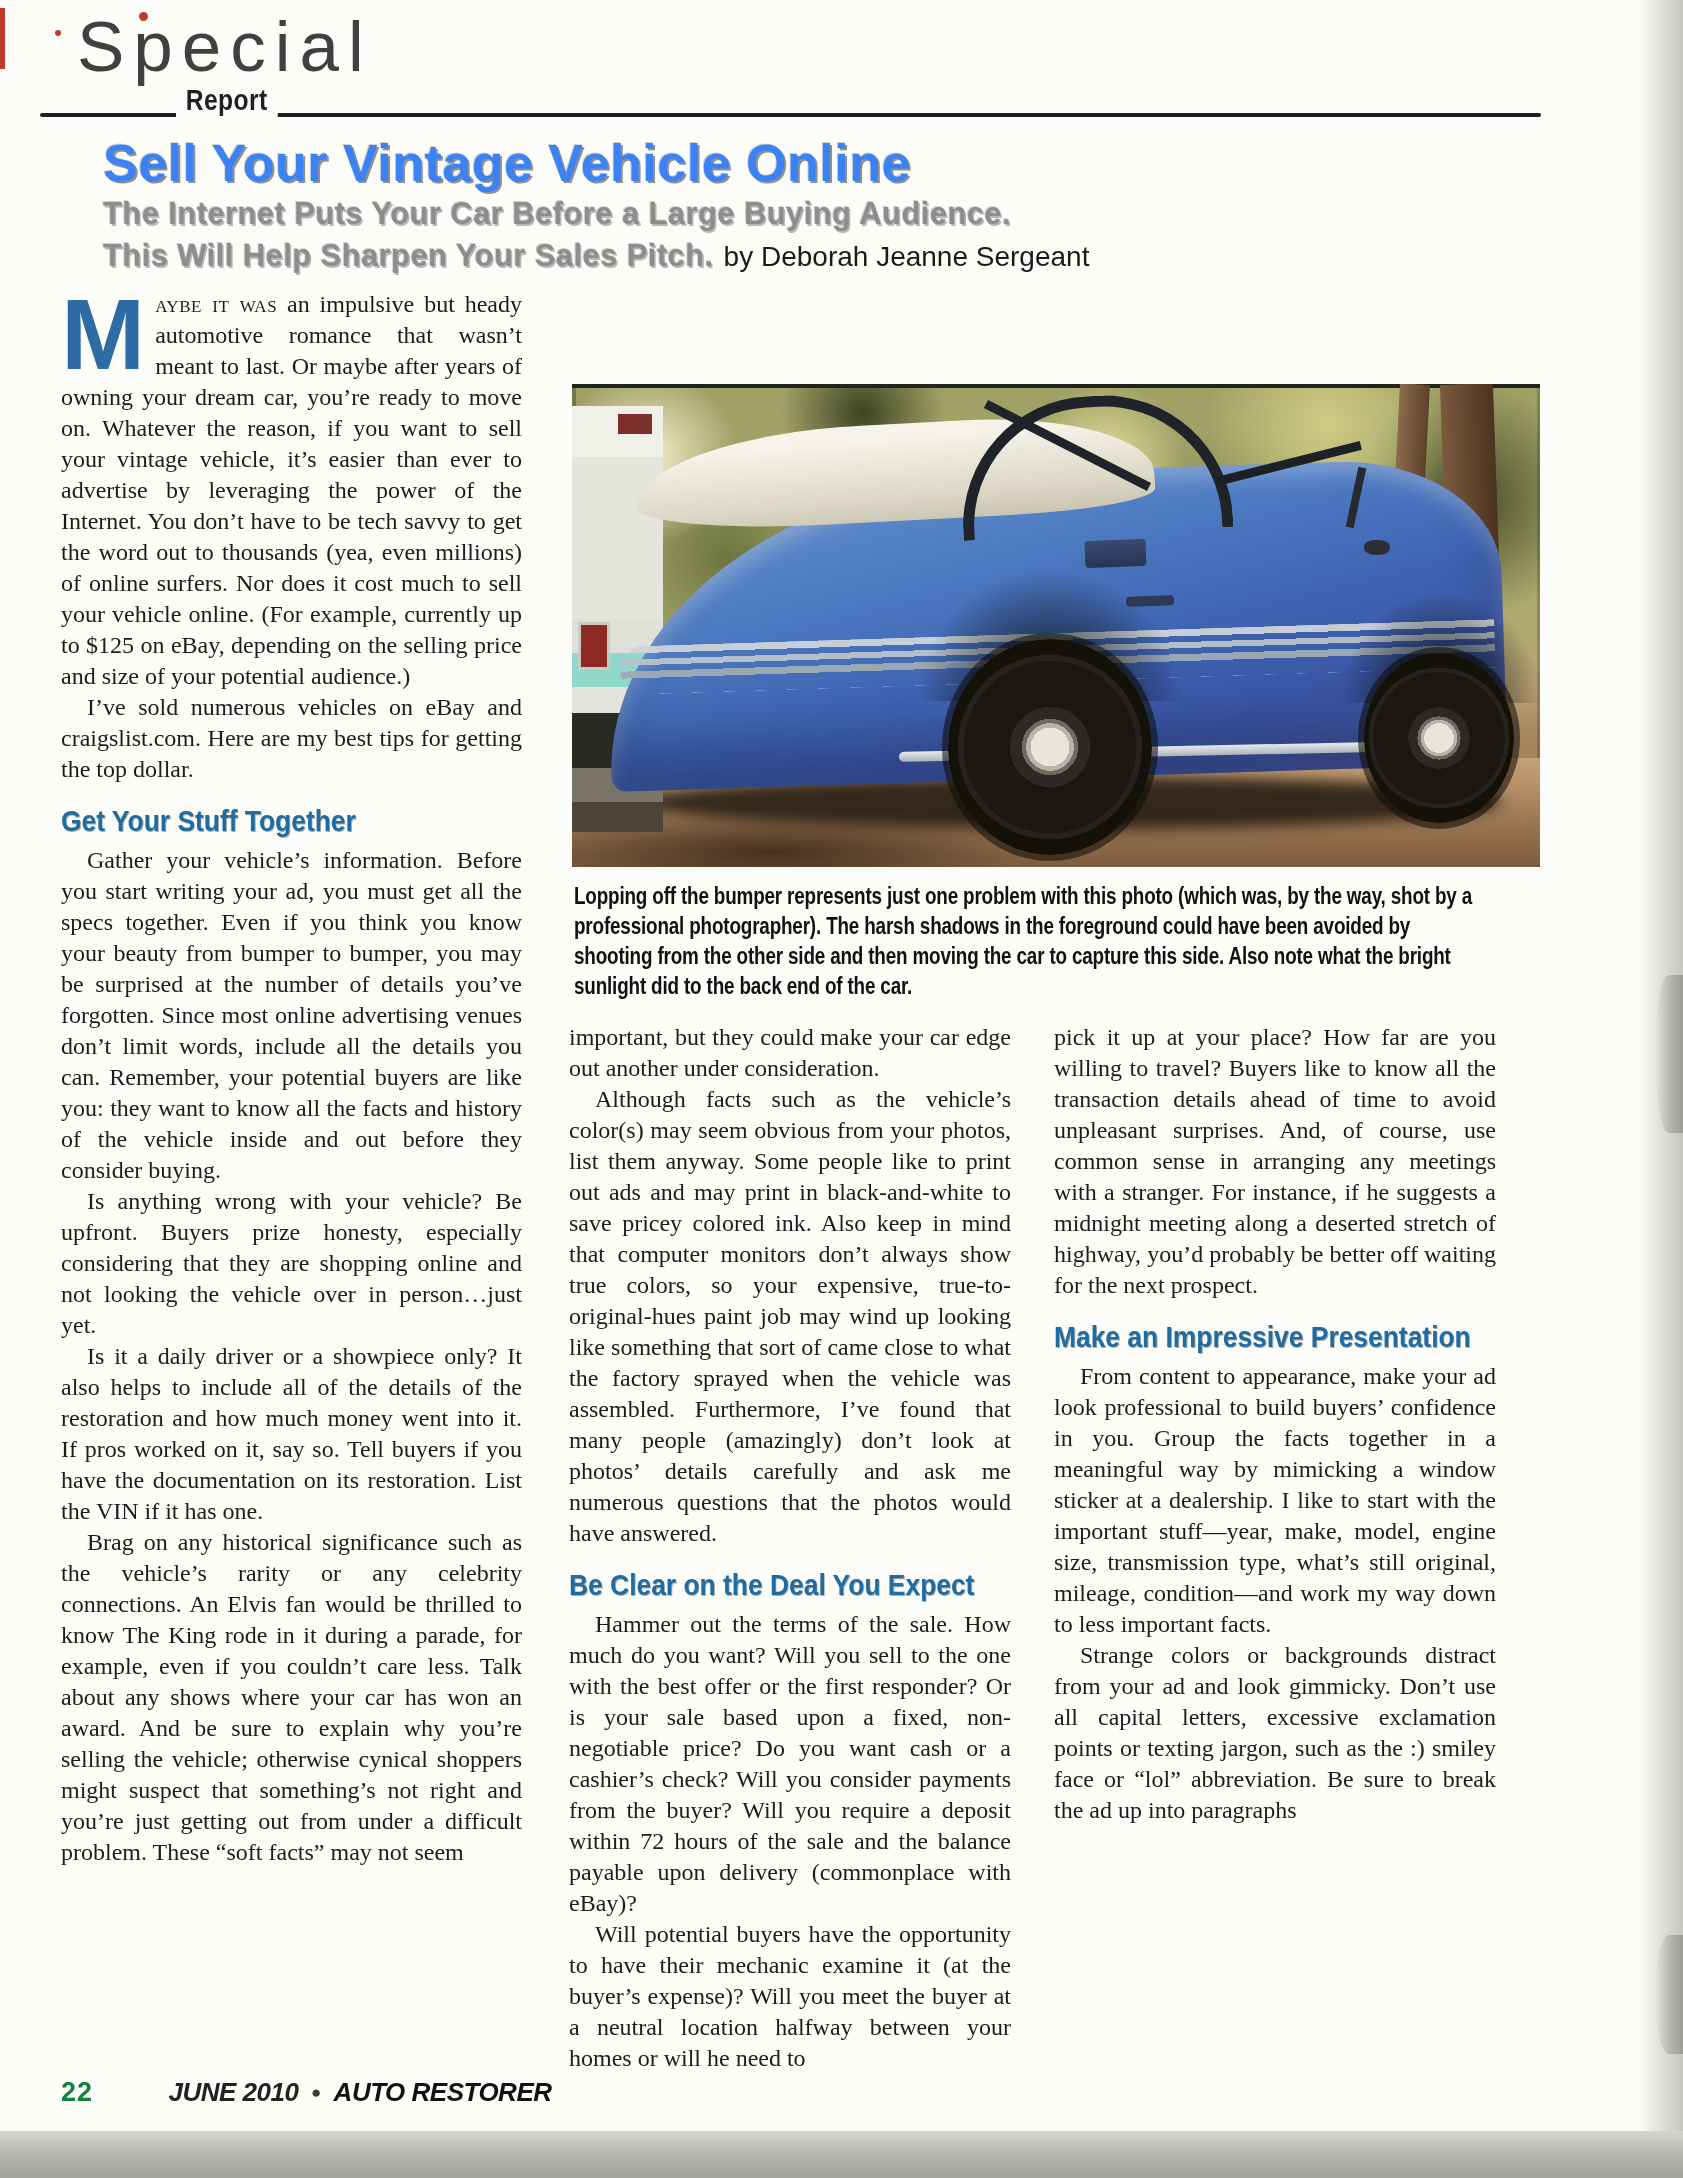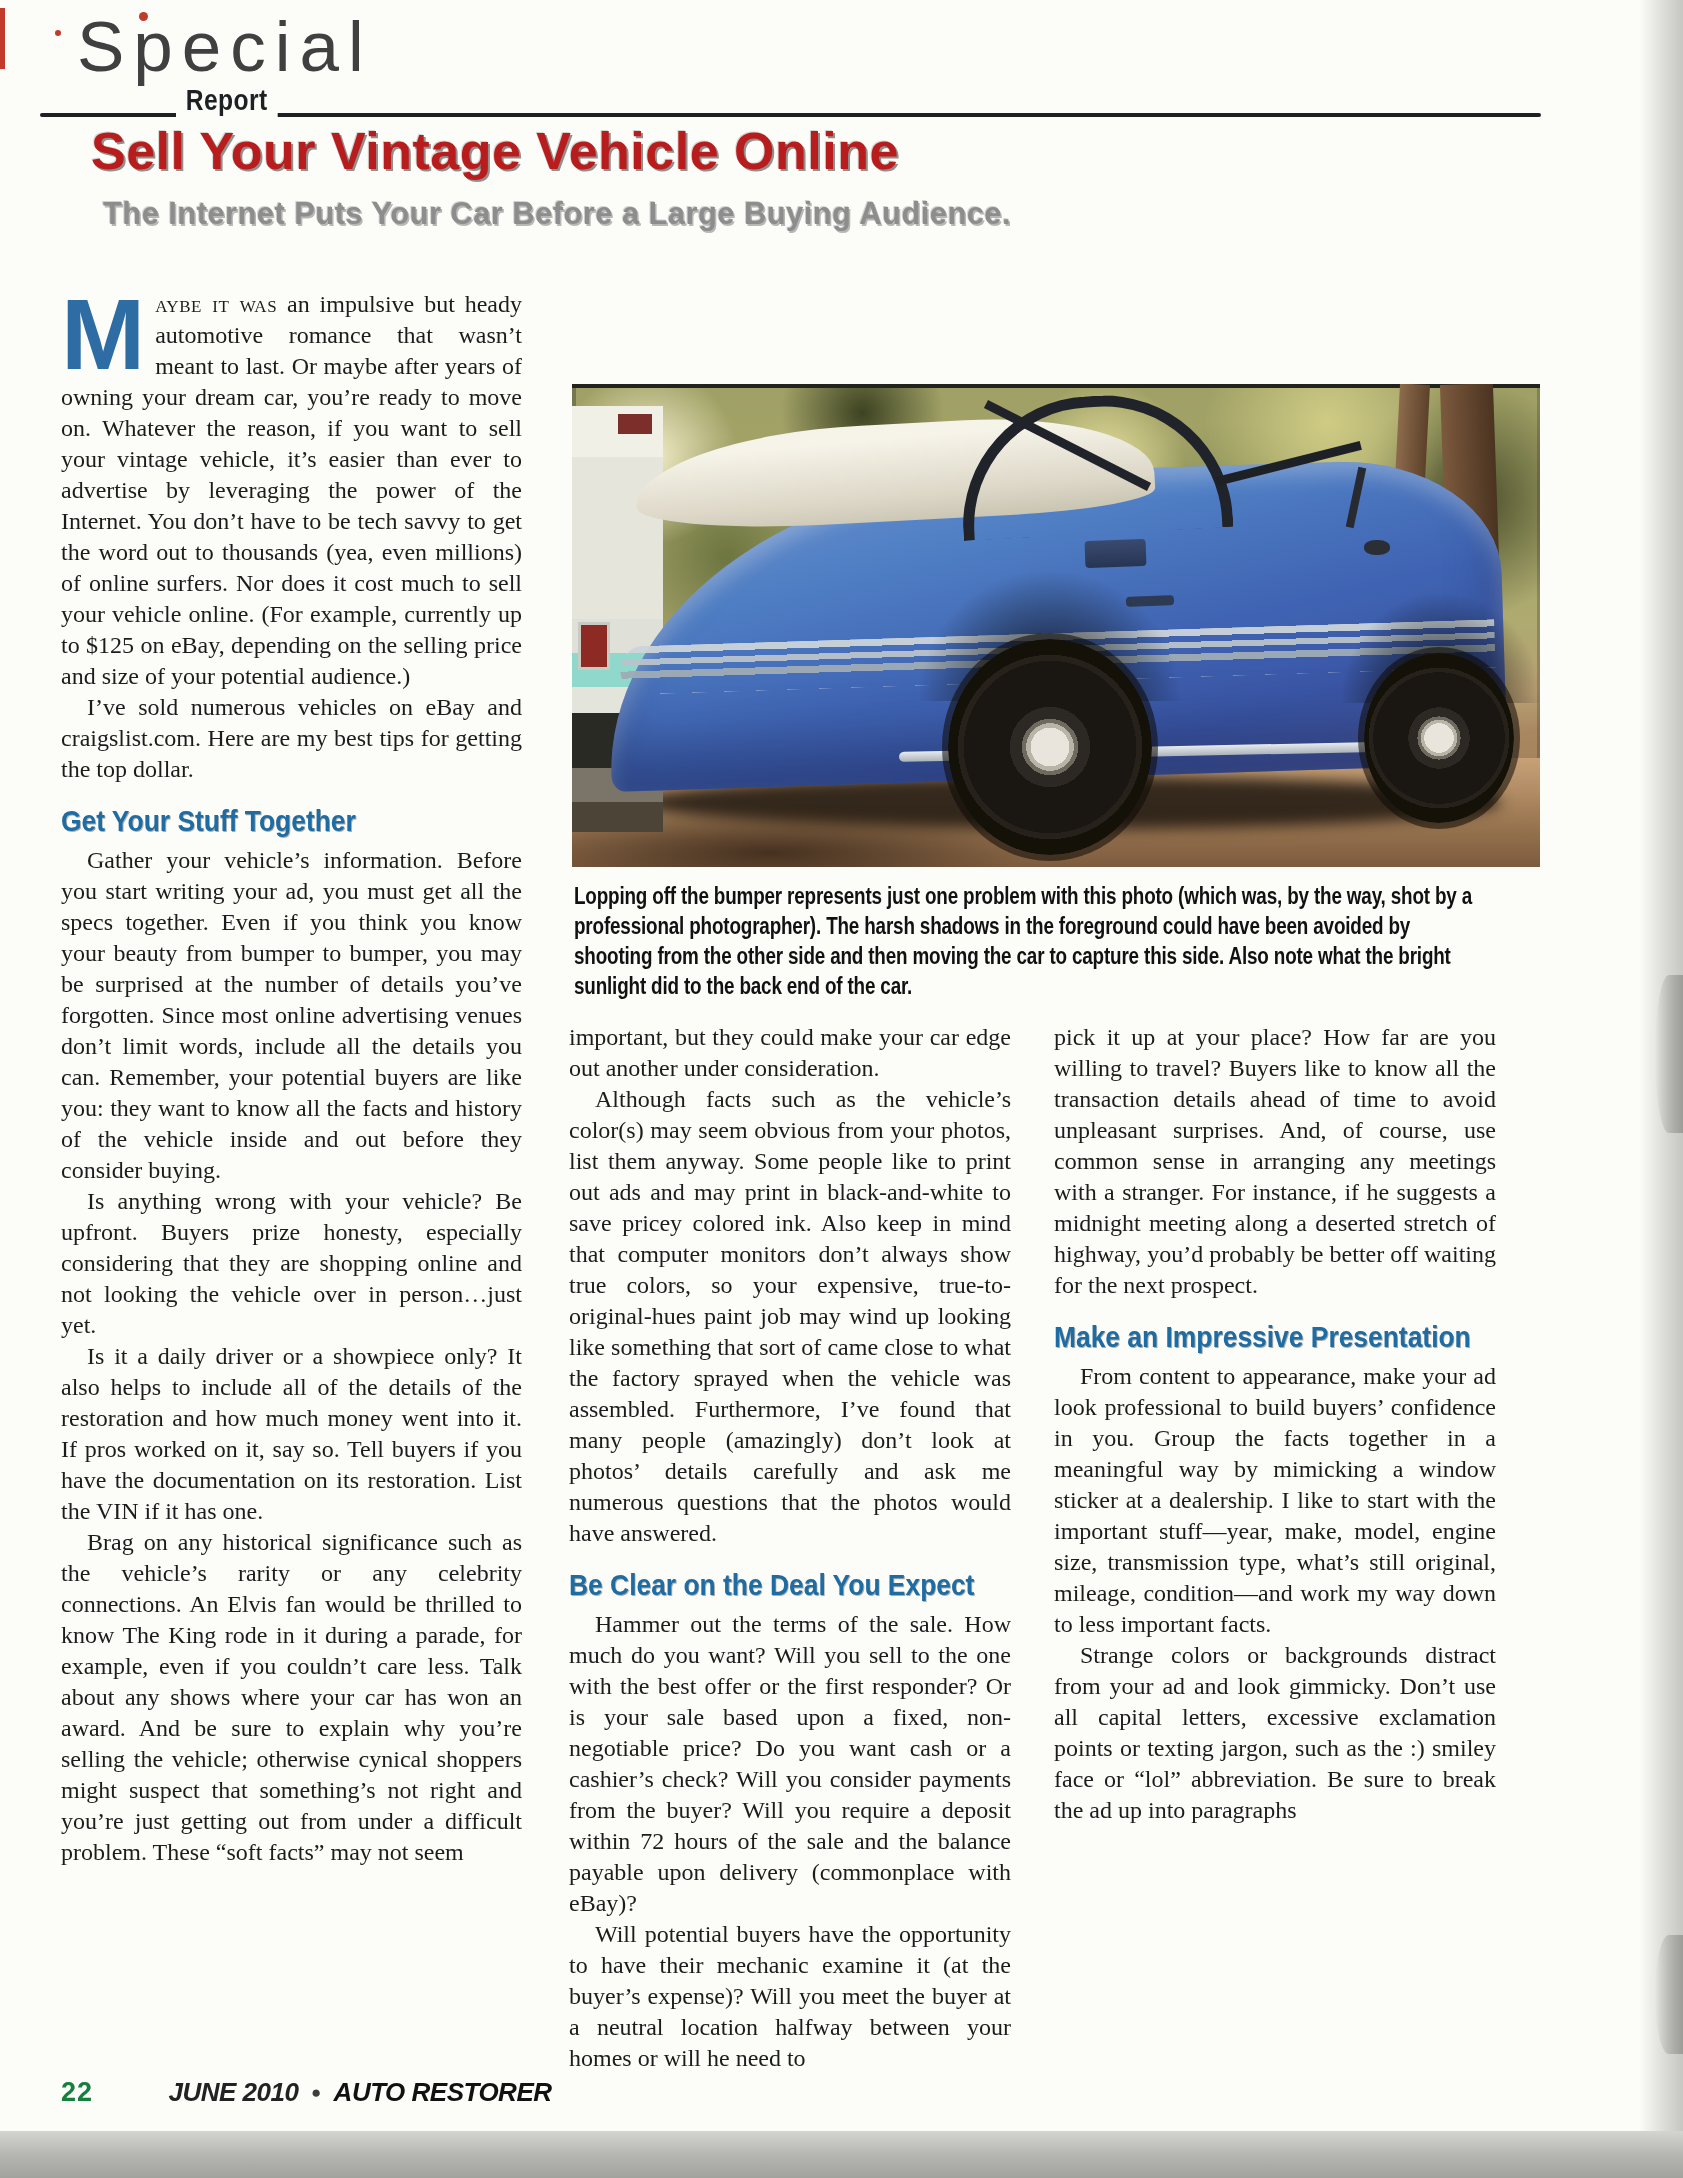--- a/index.html
+++ b/index.html
@@ -22,23 +22,23 @@
   .r3{left:55px; top:30px; width:6px; height:6px; border-radius:50%;}
   
   .kicker-special{position:absolute; left:77px; top:6px;
     font-family:"Liberation Sans", sans-serif; font-weight:300; font-size:71px;
     letter-spacing:9px; color:#404040;}
   .header-rule{position:absolute; left:40px; top:113px; width:1501px; height:4px; background:#1d2124; border-radius:2px;}
   .kicker-report{position:absolute; left:176px; top:83px; z-index:2;
     font-family:"Liberation Sans", sans-serif; font-weight:bold; font-size:30px;
     color:#1d2124; background:#fcfcf9; padding:0 12px;
     transform:scaleX(.82); transform-origin:left top; letter-spacing:0.5px;}
-  .title{position:absolute; left:87px; top:117px; margin:4px; width:1089px;
+  .title{position:absolute; left:87px; top:117px; margin:16px; width:1089px;
     font-family:"Liberation Sans", sans-serif; font-weight:bold; font-size:52px; letter-spacing:0.5px;
-    color:#b91c1c; text-shadow:2px 2px 0 rgba(35,35,35,.5), -1px -1px 0 rgba(35,35,35,.18);}
+    color:#3b82f6; text-shadow:2px 2px 0 rgba(35,35,35,.5), -1px -1px 0 rgba(35,35,35,.18);}
   .subtitle{position:absolute; left:91px; margin:12px;
     font-family:"Liberation Sans", sans-serif; font-weight:bold; font-size:31px; letter-spacing:0.4px;
     color:#8d8d8d; text-shadow:1.5px 1.5px 0 rgba(55,55,55,.35), -1px -1px 0 rgba(110,110,110,.3);}
   .subtitle.l1{top:184px;}
   .subtitle.l2{top:226px;}
   .byline{font-family:"Liberation Sans", sans-serif; font-weight:400; font-size:28px;
     color:#1a1a1a; letter-spacing:0; text-shadow:none; margin-left:10px;}
   
   .col{position:absolute; font-size:24px; line-height:31px; text-align:justify;}
   .col1{left:61px;  top:289px;  width:461px;}
@@ -125,20 +125,23 @@
 <body>
 
 <div class="page">
 
   <div class="kicker-special">Special</div>
   <div class="header-rule"></div>
   <div class="kicker-report">Report</div>
 
   <h1 class="title">Sell Your Vintage Vehicle Online</h1>
   <div class="subtitle l1">The Internet Puts Your Car Before a Large Buying Audience.</div>
+  <div class="subtitle l2">
+    <span>This Will Help Sharpen Your Sales Pitch.</span><span class="byline">by Deborah Jeanne Sergeant</span>
+  </div>
 
   <div class="photo">
     <div class="ph-trunk1"></div>
     <div class="ph-trunk2"></div>
     <div class="ph-ground"></div>
     <div class="ph-car-shadow"></div>
     <div class="ph-fg-shadow"></div>
     <div class="ph-truck"></div>
     <div class="ph-taillight"></div>
     <div class="ph-marker"></div>

